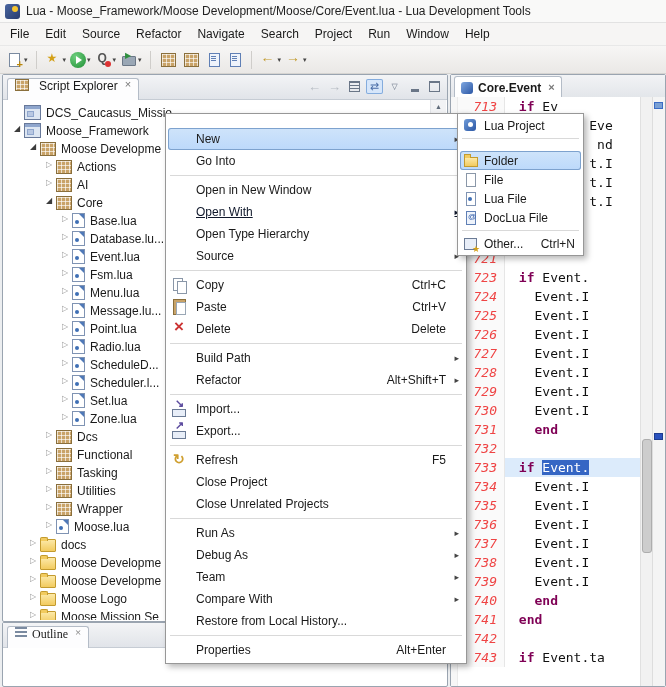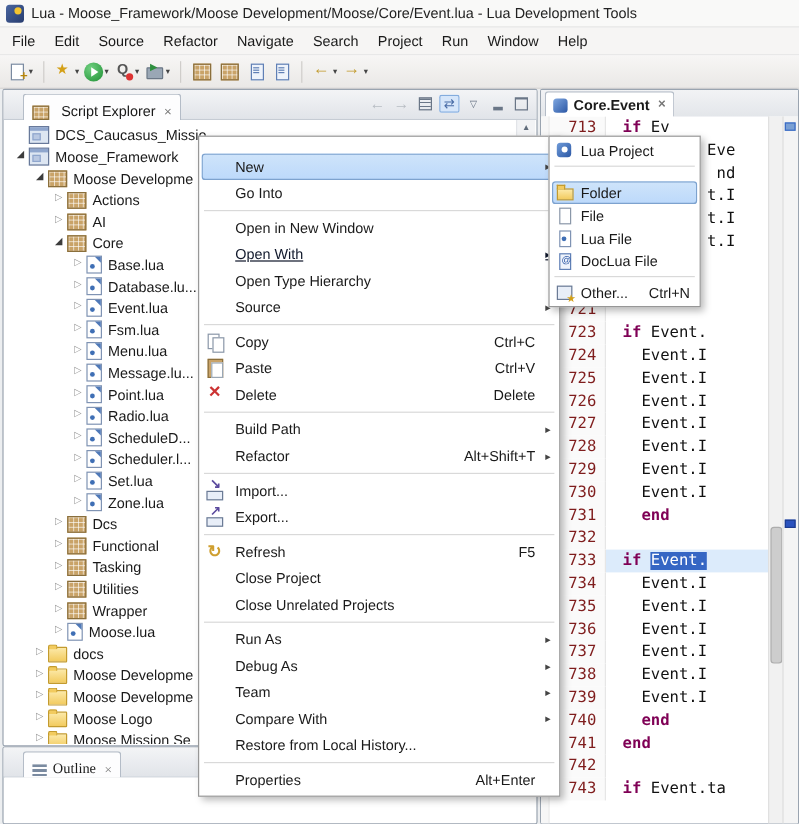--- a/index.html
+++ b/index.html
@@ -32,21 +32,21 @@
   .ti-docpage::after{content:"";position:absolute;left:6px;top:5px;width:5px;height:1px;background:#5f7fb5;box-shadow:0 2px 0 #5f7fb5,0 4px 0 #5f7fb5;}
   .ti-back::before{content:"←";position:absolute;left:1px;top:-2px;color:#c29b2d;font-size:14px;font-weight:bold;}
   .ti-forward::before{content:"→";position:absolute;left:1px;top:-2px;color:#c29b2d;font-size:14px;font-weight:bold;}
 
   
   .panel{position:absolute;background:#fff;border:1px solid #9aa4b0;border-radius:2px;}
   .panel-left{left:2px;top:74px;width:444px;height:546px;}
   .panel-outline{left:2px;top:622px;width:444px;height:63px;font-family:Liberation Serif, serif;}
   .panel-editor{left:450px;top:74px;width:214px;height:611px;}
   .phead{height:24px;background:linear-gradient(#f3f4f6,#e1e4e9);border-bottom:1px solid #c6ccd4;display:flex;align-items:flex-end;position:relative;}
-  .ptab{height:21px;display:flex;align-items:flex-end;gap:5px;padding:0 7px;margin-left:16px;background:#fdfdfe;border:1px solid #b4bcc7;border-bottom:none;border-radius:3px 3px 0 0;position:relative;top:1px;}
+  .ptab{height:21px;display:flex;align-items:flex-start;gap:5px;padding:0 7px;margin-left:4px;background:#fdfdfe;border:1px solid #b4bcc7;border-bottom:none;border-radius:3px 3px 0 0;position:relative;top:1px;}
   .close-x{color:#777;font-size:11px;margin-left:2px;line-height:1;}
   .phead-tools{position:absolute;right:4px;top:4px;display:flex;gap:3px;align-items:center;}
   .hi{width:17px;height:15px;display:inline-flex;align-items:center;justify-content:center;border-radius:2px;color:#6a7687;position:relative;font-size:11px;}
   .hi-back-arrow::before{content:"←";color:#b7bcc3;font-size:13px;}
   .hi-forward-arrow::before{content:"→";color:#b7bcc3;font-size:13px;}
   .hi-collapse-all::before{content:"";width:9px;height:9px;border:1px solid #6a7687;background-image:repeating-linear-gradient(to bottom,#6a7687 0 1px,transparent 1px 3px);}
   .hi-link-with-editor{background:#d6e6fa;box-shadow:inset 0 0 0 1px #84acdd;}
   .hi-link-with-editor::before{content:"⇄";color:#4a6da7;}
   .hi-view-menu::before{content:"▽";font-size:8px;}
   .hi-minimize::before{content:"";width:8px;height:3px;background:#6a7687;margin-top:8px;}
@@ -76,21 +76,21 @@
   .sthumb{position:absolute;left:1px;right:1px;top:16px;height:150px;background:linear-gradient(90deg,#d6dae0,#c2c8d1);border:1px solid #9fa7b2;border-radius:2px;}
   .outline-body{position:absolute;left:1px;right:1px;top:25px;bottom:1px;background:#fff;}
 
   
   .etabs{height:22px;background:linear-gradient(#f2f3f5,#e3e6ea);border-bottom:1px solid #c6ccd4;display:flex;align-items:flex-end;}
   .etab{height:21px;display:flex;align-items:center;gap:5px;padding:0 6px;margin-left:3px;background:#fff;border:1px solid #b4bcc7;border-bottom:none;border-radius:3px 3px 0 0;font-weight:bold;position:relative;top:1px;}
   .mod-icon{width:12px;height:12px;border-radius:3px;background:linear-gradient(135deg,#7fa7e0,#2b57a5);}
   .ann{position:absolute;left:0;top:22px;bottom:0;width:6px;background:#f7f7f7;border-right:1px solid #ebebeb;z-index:3;}
   .code{position:absolute;left:0;top:22px;right:0;bottom:0;background:#fff;overflow:hidden;font-family:"DejaVu Sans Mono","Liberation Mono",monospace;font-size:13px;line-height:19px;}
   .cl{height:19px;display:flex;padding-left:6px;}
-  .ln{flex:0 0 40px;padding-right:7px;text-align:right;color:#7f1d1d;background:#fafafa;border-right:1px solid #e6e6e6;}
+  .ln{flex:0 0 40px;padding-right:7px;text-align:right;color:#ef4444;background:#fafafa;border-right:1px solid #e6e6e6;font-style:italic;}
   .ct{flex:1;padding-left:6px;white-space:pre;color:#111;}
   .cl.hl .ct{background:var(--current-line,#dcebfb);}
   .kw{color:var(--keyword,#7f0055);font-weight:bold;}
   .sel{background:var(--selection-bg,#3566c4);color:#fff;}
   .esb{position:absolute;right:12px;top:22px;bottom:0;width:12px;background:#f1f1f1;border-left:1px solid #e0e0e0;z-index:4;}
   .esthumb{position:absolute;left:1px;right:1px;top:58%;height:19%;background:#cdcdcd;border:1px solid #adadad;border-radius:3px;}
   .ovr{position:absolute;right:0;top:22px;bottom:0;width:12px;background:#f4f4f4;border-left:1px solid #ddd;z-index:4;}
   .mark{position:absolute;right:2px;width:7px;height:5px;display:block;}
   .m1{top:5px;background:#7aa0d4;border:1px solid #3b6cc5;}
   .m2{top:57%;background:#2a52be;border:1px solid #1d3c8f;}

